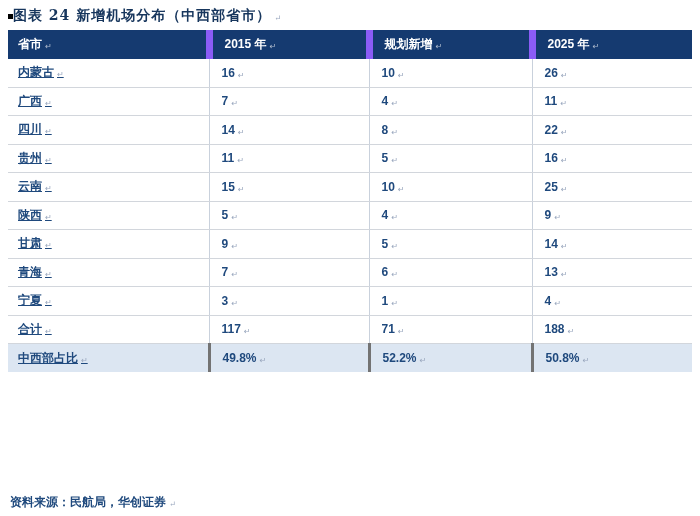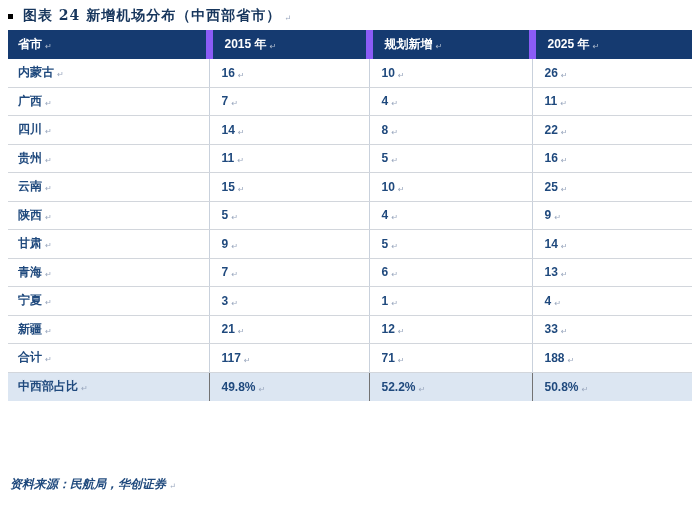--- a/index.html
+++ b/index.html
@@ -13,21 +13,21 @@
   *{box-sizing:border-box;}
   html,body{margin:0;padding:0;}
   body{
     width:700px;height:516px;background:#ffffff;overflow:hidden;
     font-family:"Liberation Sans", sans-serif;
   }
   .page{width:700px;height:516px;position:relative;}
   
   .fig-title{
     position:absolute;left:8px;top:4px;height:24px;
-    display:flex;align-items:center;gap:10px;
+    display:flex;align-items:center;gap:0;
     font-family:"DejaVu Serif", serif;
     font-weight:bold;font-size:14px;color:var(--title-navy);
     letter-spacing:1px;white-space:nowrap;
   }
   .bullet-sq{
     width:5px;height:5px;background:#000;display:inline-block;flex:0 0 auto;
   }
   
   table.airports{
     position:absolute;left:8px;top:30px;width:684px;
@@ -41,38 +41,38 @@
   table.airports th{
     background:var(--header-bg);color:#ffffff;
     border-left:7px solid #8b5cf6;
   }
   table.airports th:first-child{border-left:none;padding-left:10px;margin-left:28px;}
   table.airports td{
     color:var(--text-blue);
     border-bottom:1px solid var(--row-line);
     border-left:1px solid var(--v-line);
   }
-  table.airports td:first-child{border-left:none;padding-left:10px;}
+  table.airports td:first-child{border-left:none;padding-left:10px;text-decoration:underline;}
   tr.highlight td{
     background:var(--highlight-bg);
     border-bottom:none;
-    border-left:1px solid #737373;
+    border-left:3px solid #737373;
   }
   tr.highlight td:first-child{border-left:none;margin-top:20px;}
   
   .pmark{
     font-size:8px;color:#98a6bd;margin-left:3px;font-weight:normal;
     position:relative;top:1px;
   }
   th .pmark{color:rgba(255,255,255,0.65);}
   
   .source-note{
-    position:absolute;left:10px;top:476px;
+    position:absolute;left:10px;top:494px;
     font-family:"DejaVu Serif", serif;
-    font-style:italic;font-weight:bold;
+    font-weight:bold;
     font-size:12px;color:var(--text-blue);white-space:nowrap;
   }
 </style>
 </head>
 <body>
 
 <div class="page">
 
   <div class="fig-title">
     <span class="bullet-sq"></span>
@@ -141,26 +141,20 @@
       <td>6<span class="pmark">↵</span></td>
       <td>13<span class="pmark">↵</span></td>
     </tr>
     <tr>
       <td>宁夏<span class="pmark">↵</span></td>
       <td>3<span class="pmark">↵</span></td>
       <td>1<span class="pmark">↵</span></td>
       <td>4<span class="pmark">↵</span></td>
     </tr>
     <tr>
-      <td>新疆<span class="pmark">↵</span></td>
-      <td>21<span class="pmark">↵</span></td>
-      <td>12<span class="pmark">↵</span></td>
-      <td>33<span class="pmark">↵</span></td>
-    </tr>
-    <tr>
       <td>合计<span class="pmark">↵</span></td>
       <td>117<span class="pmark">↵</span></td>
       <td>71<span class="pmark">↵</span></td>
       <td>188<span class="pmark">↵</span></td>
     </tr>
     <tr class="highlight">
       <td>中西部占比<span class="pmark">↵</span></td>
       <td>49.8%<span class="pmark">↵</span></td>
       <td>52.2%<span class="pmark">↵</span></td>
       <td>50.8%<span class="pmark">↵</span></td>

